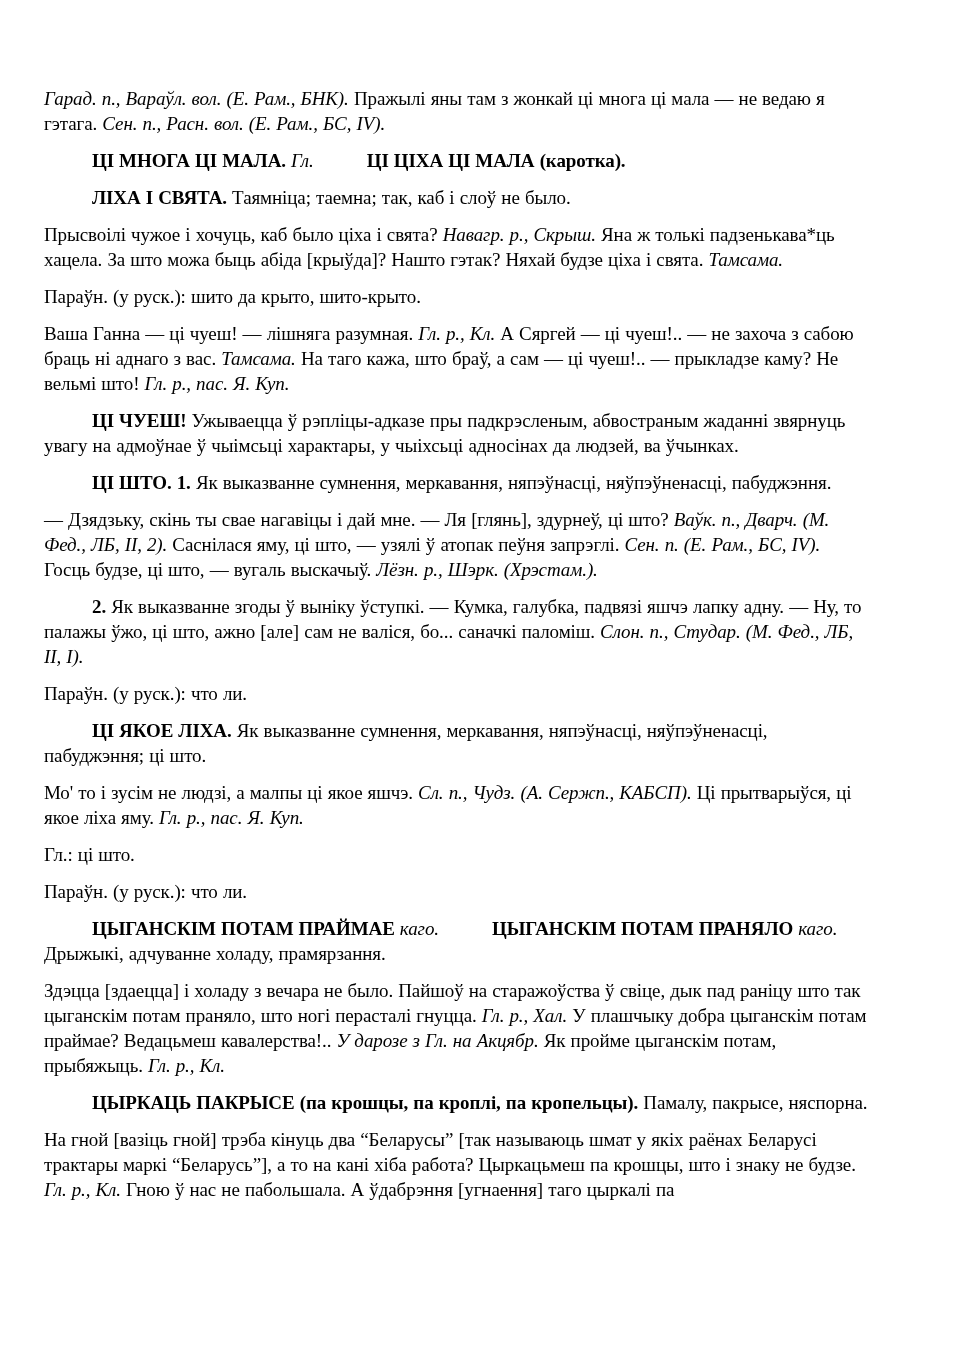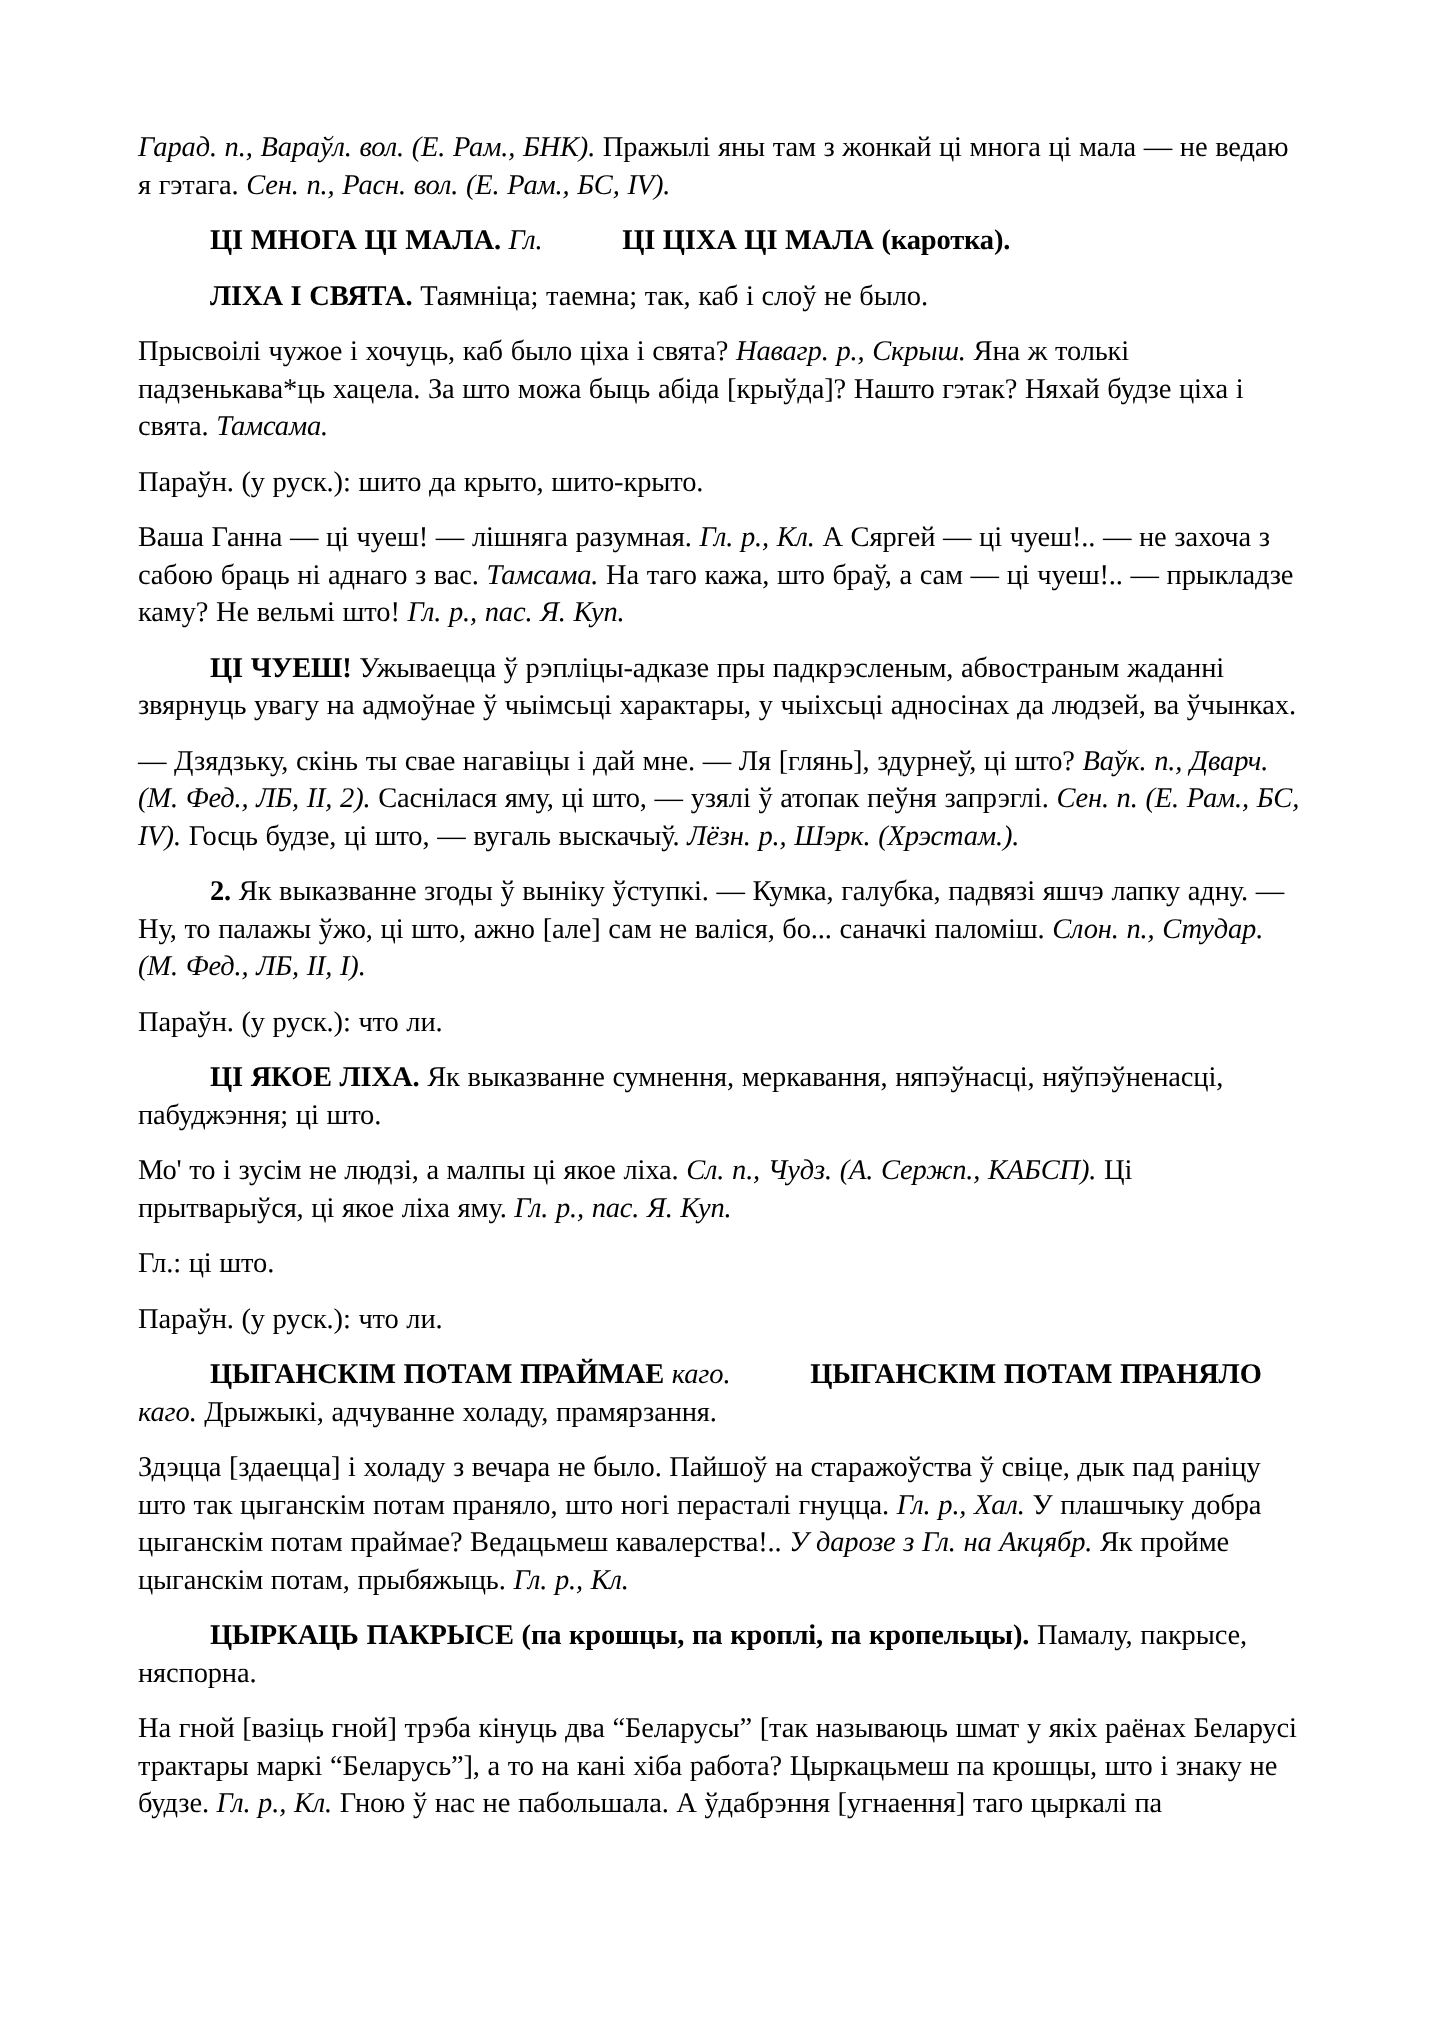--- a/index.html
+++ b/index.html
@@ -11,21 +11,21 @@
     width: 960px;
     height: 1357px;
     overflow: hidden;
     font-family: "Liberation Serif", "DejaVu Serif", serif;
     color: #000000;
   }
   .page {
     box-sizing: border-box;
     width: 960px;
     height: 1357px;
-    padding: 86px 90px 40px 92px;
+    padding: 86px 90px 40px 44px;
     background: #ffffff;
   }
   .doc p {
     margin: 0 0 12px 0;
     font-size: 19px;
     line-height: 25px;
     text-align: left;
     letter-spacing: -0.1px;
     word-spacing: 0.5px;
   }
@@ -39,25 +39,26 @@
 
 <div class="page">
   <div class="doc">
       <p><span class="i">Гарад. п., Вараўл. вол. (Е. Рам., БНК).</span><span class="r"> Пражылі яны там з жонкай ці многа ці мала — не ведаю я гэтага. </span><span class="i">Сен. п., Расн. вол. (Е. Рам., БС, IV).</span></p>
       <p><span class="b">ЦІ МНОГА ЦІ МАЛА. </span><span class="i">Гл. </span><span class="b">ЦІ ЦІХА ЦІ МАЛА (каротка).</span></p>
       <p><span class="b">ЛІХА І СВЯТА. </span><span class="r">Таямніца; таемна; так, каб і слоў не было.</span></p>
       <p><span class="r">Прысвоілі чужое і хочуць, каб было ціха і свята? </span><span class="i">Навагр. р., Скрыш.</span><span class="r"> Яна ж толькі падзенькава*ць хацела. За што можа быць абіда [крыўда]? Нашто гэтак? Няхай будзе ціха і свята. </span><span class="i">Тамсама.</span></p>
       <p><span class="r">Параўн. (у руск.): шито да крыто, шито-крыто.</span></p>
       <p><span class="r">Ваша Ганна — ці чуеш! — лішняга разумная. </span><span class="i">Гл. р., Кл.</span><span class="r"> А Сяргей — ці чуеш!.. — не захоча з сабою браць ні аднаго з вас. </span><span class="i">Тамсама.</span><span class="r"> На таго кажа, што браў, а сам — ці чуеш!.. — прыкладзе каму? Не вельмі што! </span><span class="i">Гл. р., пас. Я. Куп.</span></p>
       <p><span class="b">ЦІ ЧУЕШ! </span><span class="r">Ужываецца ў рэпліцы-адказе пры падкрэсленым, абвостраным жаданні звярнуць увагу на адмоўнае ў чыімсьці характары, у чыіхсьці адносінах да людзей, ва ўчынках.</span></p>
+      <p><span class="b">ЦІ ШТО. 1. </span><span class="r">Як выказванне сумнення, меркавання, няпэўнасці, няўпэўненасці, пабуджэння.</span></p>
       <p><span class="r">— Дзядзьку, скінь ты свае нагавіцы і дай мне. — Ля [глянь], здурнеў, ці што? </span><span class="i">Ваўк. п., Дварч. (М. Фед., ЛБ, II, 2).</span><span class="r"> Саснілася яму, ці што, — узялі ў атопак пеўня запрэглі. </span><span class="i">Сен. п. (Е. Рам., БС, IV).</span><span class="r"> Госць будзе, ці што, — вугаль выскачыў. </span><span class="i">Лёзн. р., Шэрк. (Хрэстам.).</span></p>
       <p><span class="b">2. </span><span class="r">Як выказванне згоды ў выніку ўступкі. — Кумка, галубка, падвязі яшчэ лапку адну. — Ну, то палажы ўжо, ці што, ажно [але] сам не валіся, бо... саначкі паломіш. </span><span class="i">Слон. п., Студар. (М. Фед., ЛБ, II, I).</span></p>
       <p><span class="r">Параўн. (у руск.): что ли.</span></p>
       <p><span class="b">ЦІ ЯКОЕ ЛІХА. </span><span class="r">Як выказванне сумнення, меркавання, няпэўнасці, няўпэўненасці, пабуджэння; ці што.</span></p>
-      <p><span class="r">Мо' то і зусім не людзі, а малпы ці якое ліха. </span><span class="i">Сл. п., Чудз. (А. Сержп., КАБСП).</span><span class="r"> Ці прытварыўся, ці якое ліха яму. </span><span class="i">Гл. р., пас. Я. Куп.</span></p>
+      <p><span class="r">Мо' то і зусім не людзі, а малпы ці якое яшчэ. </span><span class="i">Сл. п., Чудз. (А. Сержп., КАБСП).</span><span class="r"> Ці прытварыўся, ці якое ліха яму. </span><span class="i">Гл. р., пас. Я. Куп.</span></p>
       <p><span class="r">Гл.: ці што.</span></p>
       <p><span class="r">Параўн. (у руск.): что ли.</span></p>
       <p><span class="b">ЦЫГАНСКІМ ПОТАМ ПРАЙМАЕ </span><span class="i">каго. </span><span class="b">ЦЫГАНСКІМ ПОТАМ ПРАНЯЛО </span><span class="i">каго.</span><span class="r"> Дрыжыкі, адчуванне холаду, прамярзання.</span></p>
       <p><span class="r">Здэцца [здаецца] і холаду з вечара не было. Пайшоў на старажоўства ў свіце, дык пад раніцу што так цыганскім потам праняло, што ногі перасталі гнуцца. </span><span class="i">Гл. р., Хал.</span><span class="r"> У плашчыку добра цыганскім потам праймае? Ведацьмеш кавалерства!.. </span><span class="i">У дарозе з Гл. на Акцябр.</span><span class="r"> Як пройме цыганскім потам, прыбяжыць. </span><span class="i">Гл. р., Кл.</span></p>
       <p><span class="b">ЦЫРКАЦЬ ПАКРЫСЕ (па крошцы, па кроплі, па кропельцы). </span><span class="r">Памалу, пакрысе, няспорна.</span></p>
       <p><span class="r">На гной [вазіць гной] трэба кінуць два “Беларусы” [так называюць шмат у якіх раёнах Беларусі трактары маркі “Беларусь”], а то на кані хіба работа? Цыркацьмеш па крошцы, што і знаку не будзе. </span><span class="i">Гл. р., Кл.</span><span class="r"> Гною ў нас не пабольшала. А ўдабрэння [угнаення] таго цыркалі па</span></p>
     </div>
 </div>
 
 </body></html>

